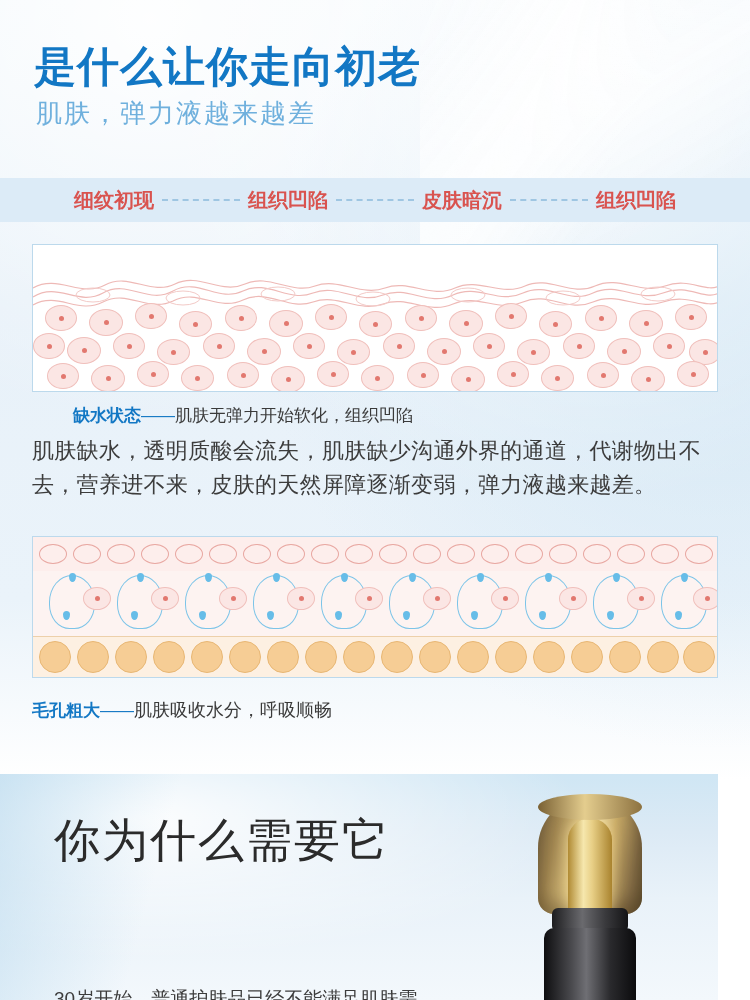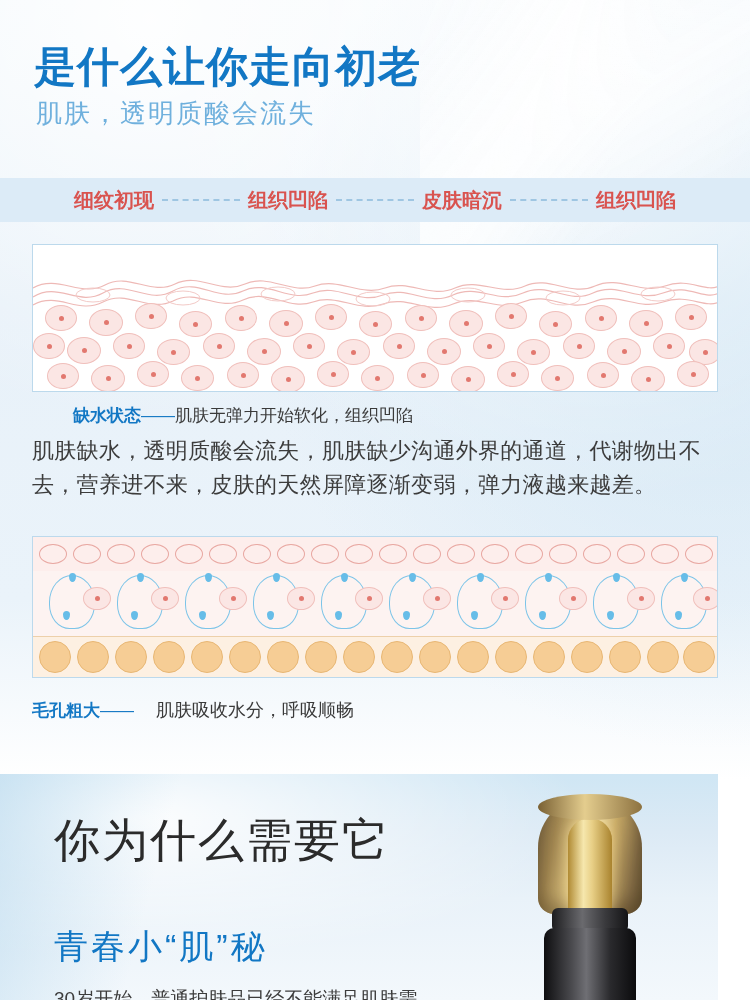--- a/index.html
+++ b/index.html
@@ -201,21 +201,21 @@
     position: absolute;
     left: 32px;
     top: 434px;
     width: 692px;
     font-size: 22px;
     line-height: 34px;
     color: #3c3c3c;
     letter-spacing: .3px;
   }
   .cap-title-2 { top: 698px; }
-  .cap-head-2-text { font-size: 18px; margin-left: 22px; }
+  .cap-head-2-text { font-size: 18px; }
 
   
   .lower {
     position: absolute;
     top: 774px; left: 0;
     width: 718px;
     height: 226px;
     overflow: hidden;
     background:
       radial-gradient(ellipse at 18% 20%, rgba(255,255,255,0.95) 0%, rgba(255,255,255,0) 55%),
@@ -298,21 +298,21 @@
 </head>
 <body>
 
 <div class="page">
 
   <div class="bg-wash"></div>
   <div class="bg-silk"></div>
 
   <div class="header">
     <h1 class="title-main">是什么让你走向初老</h1>
-    <div class="title-sub">肌肤，透明质酸会流失</div>
+    <div class="title-sub">肌肤，弹力液越来越差</div>
   </div>
 
   <div class="keyword-bar">
     <span class="keyword">细纹初现</span>
     <span class="kw-dash"></span>
     <span class="keyword">组织凹陷</span>
     <span class="kw-dash"></span>
     <span class="keyword">皮肤暗沉</span>
     <span class="kw-dash"></span>
     <span class="keyword">组织凹陷</span>
@@ -484,21 +484,20 @@
       <div class="basal" style="left:650px;"></div>
     </div>
   </div>
 
   <div class="caption cap-title-2">
     <span class="cap-head">毛孔粗大</span><span class="cap-dash">——</span><span class="cap-head-2-text">肌肤吸收水分，呼吸顺畅</span>
   </div>
 
   <div class="lower">
     <div class="lower-title">你为什么需要它</div>
-    <div class="lower-sub">青春小“肌”秘</div>
     <div class="lower-text">30岁开始，普通护肤品已经不能满足肌肤需</div>
   </div>
 
   <div class="bottle">
     <div class="bottle-cap"></div>
     <div class="bottle-inner"></div>
     <div class="bottle-cap-top"></div>
     <div class="bottle-neck"></div>
     <div class="bottle-body"></div>
   </div>

